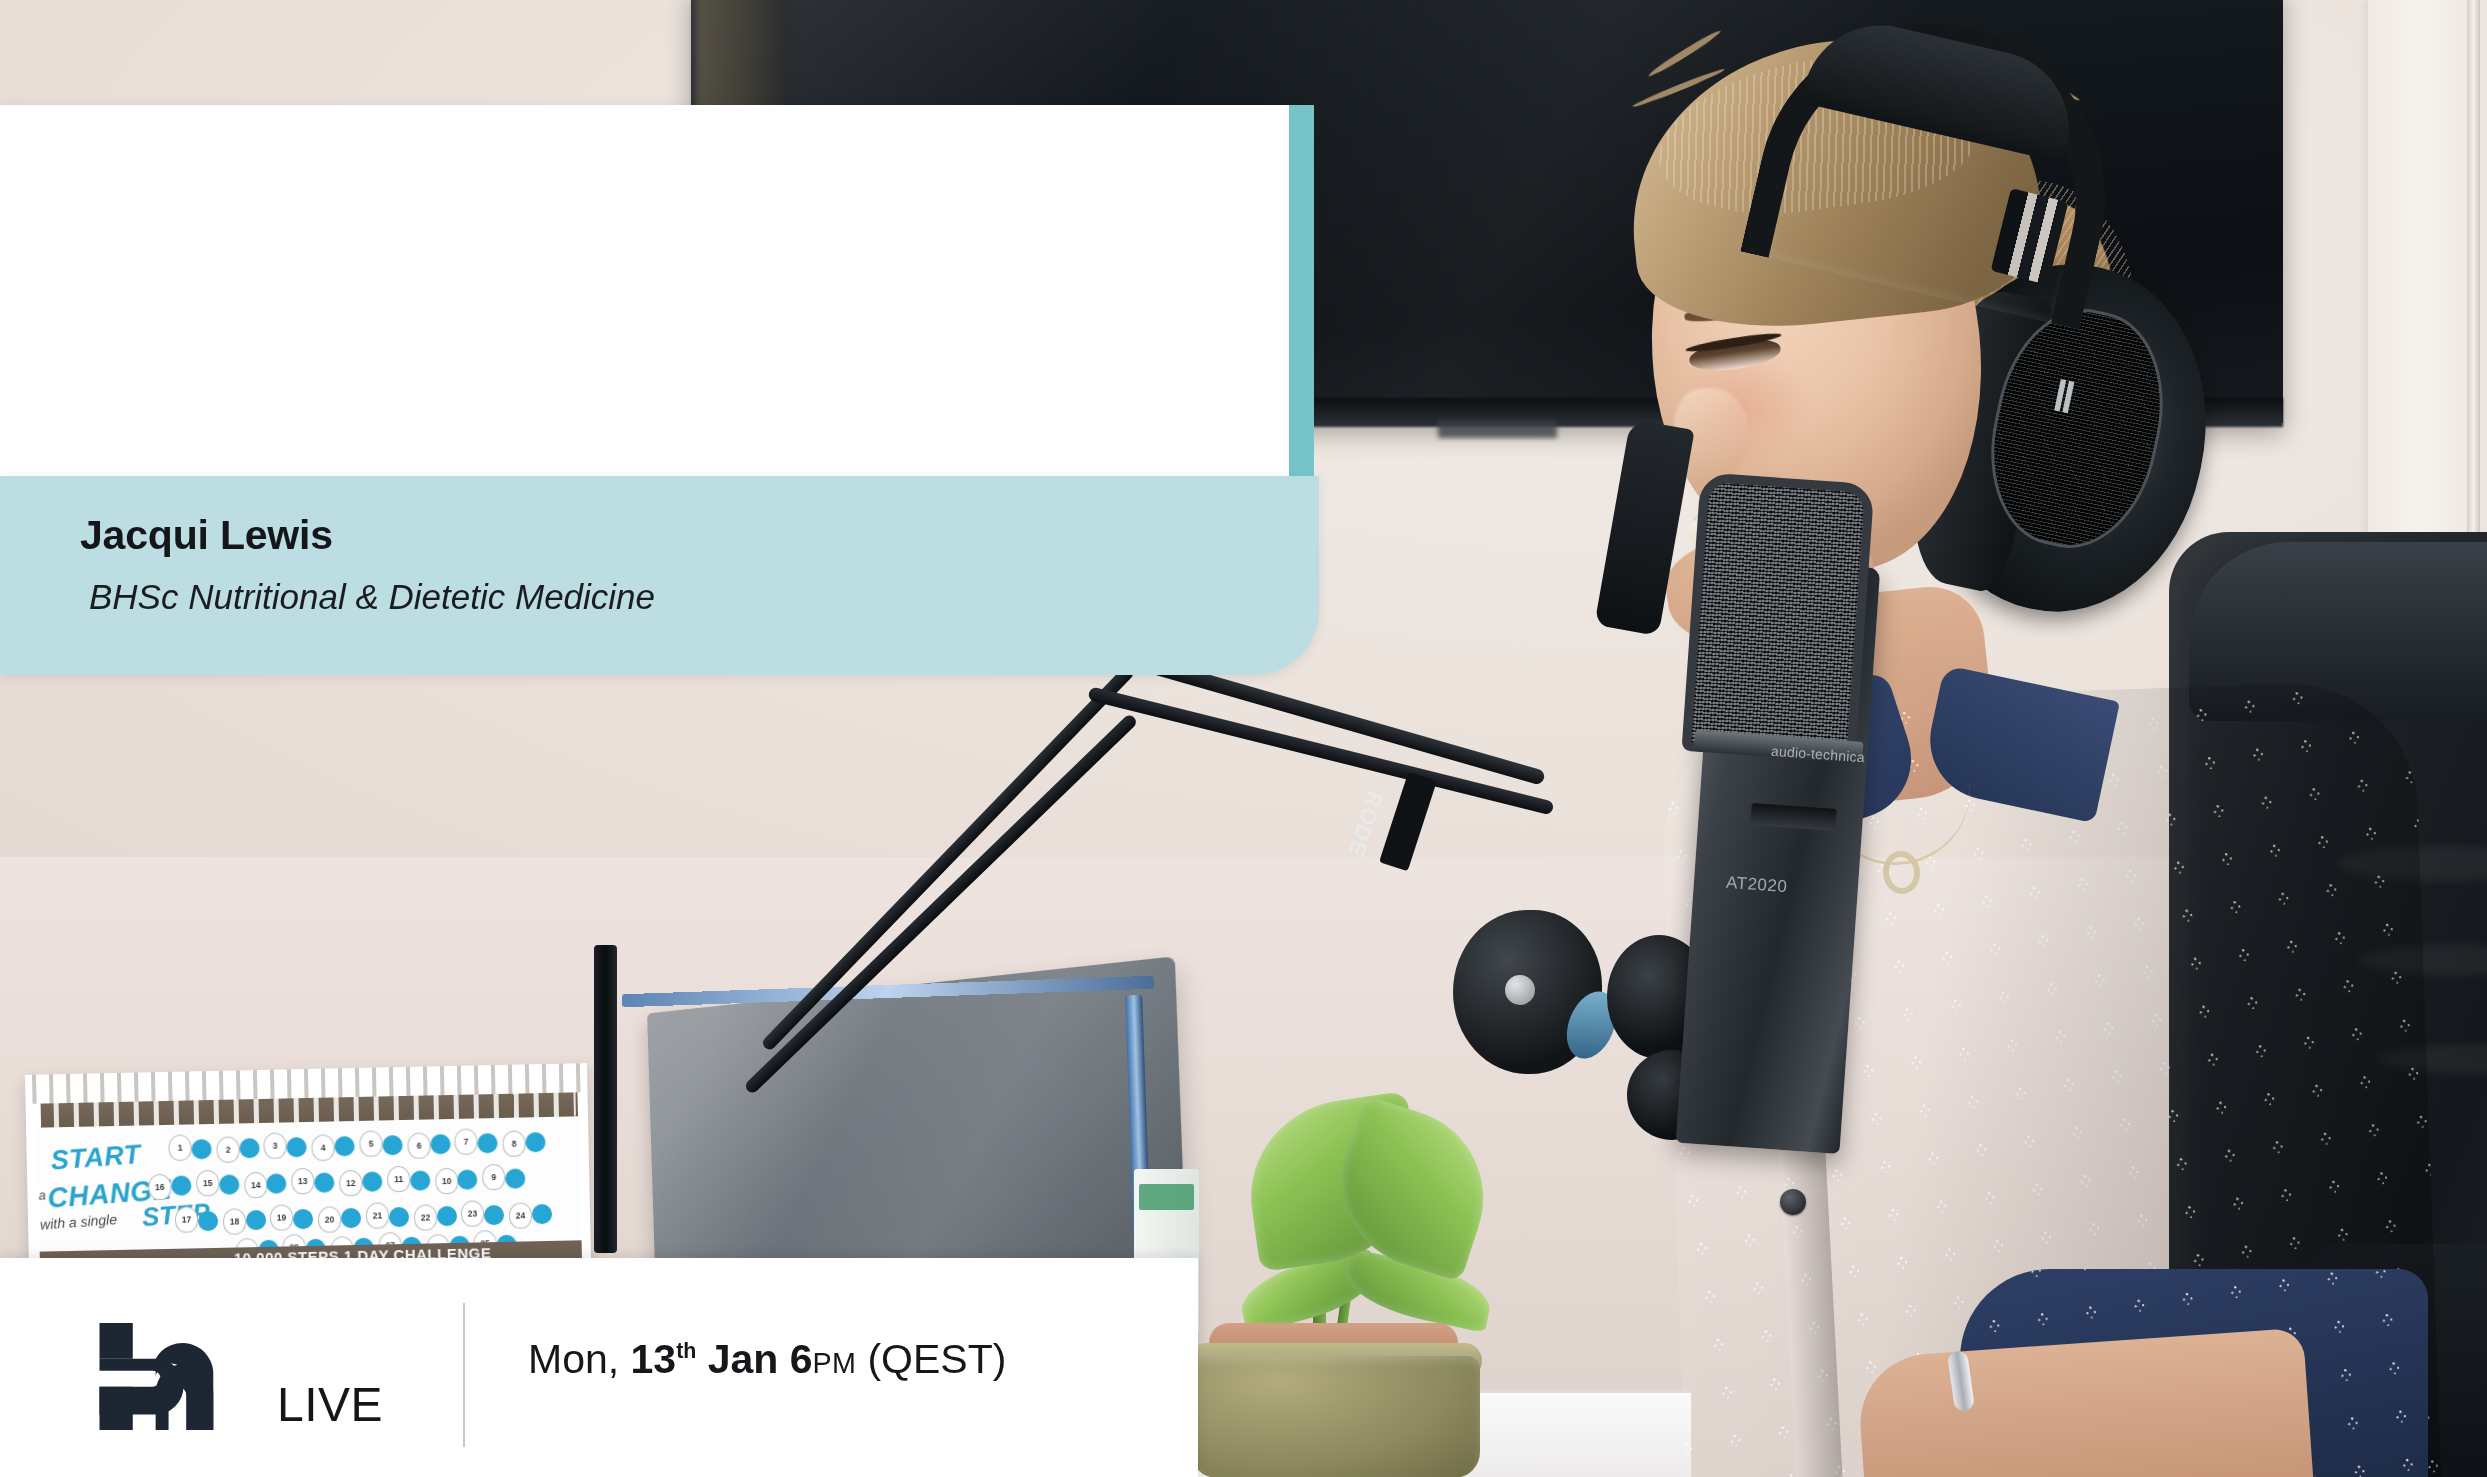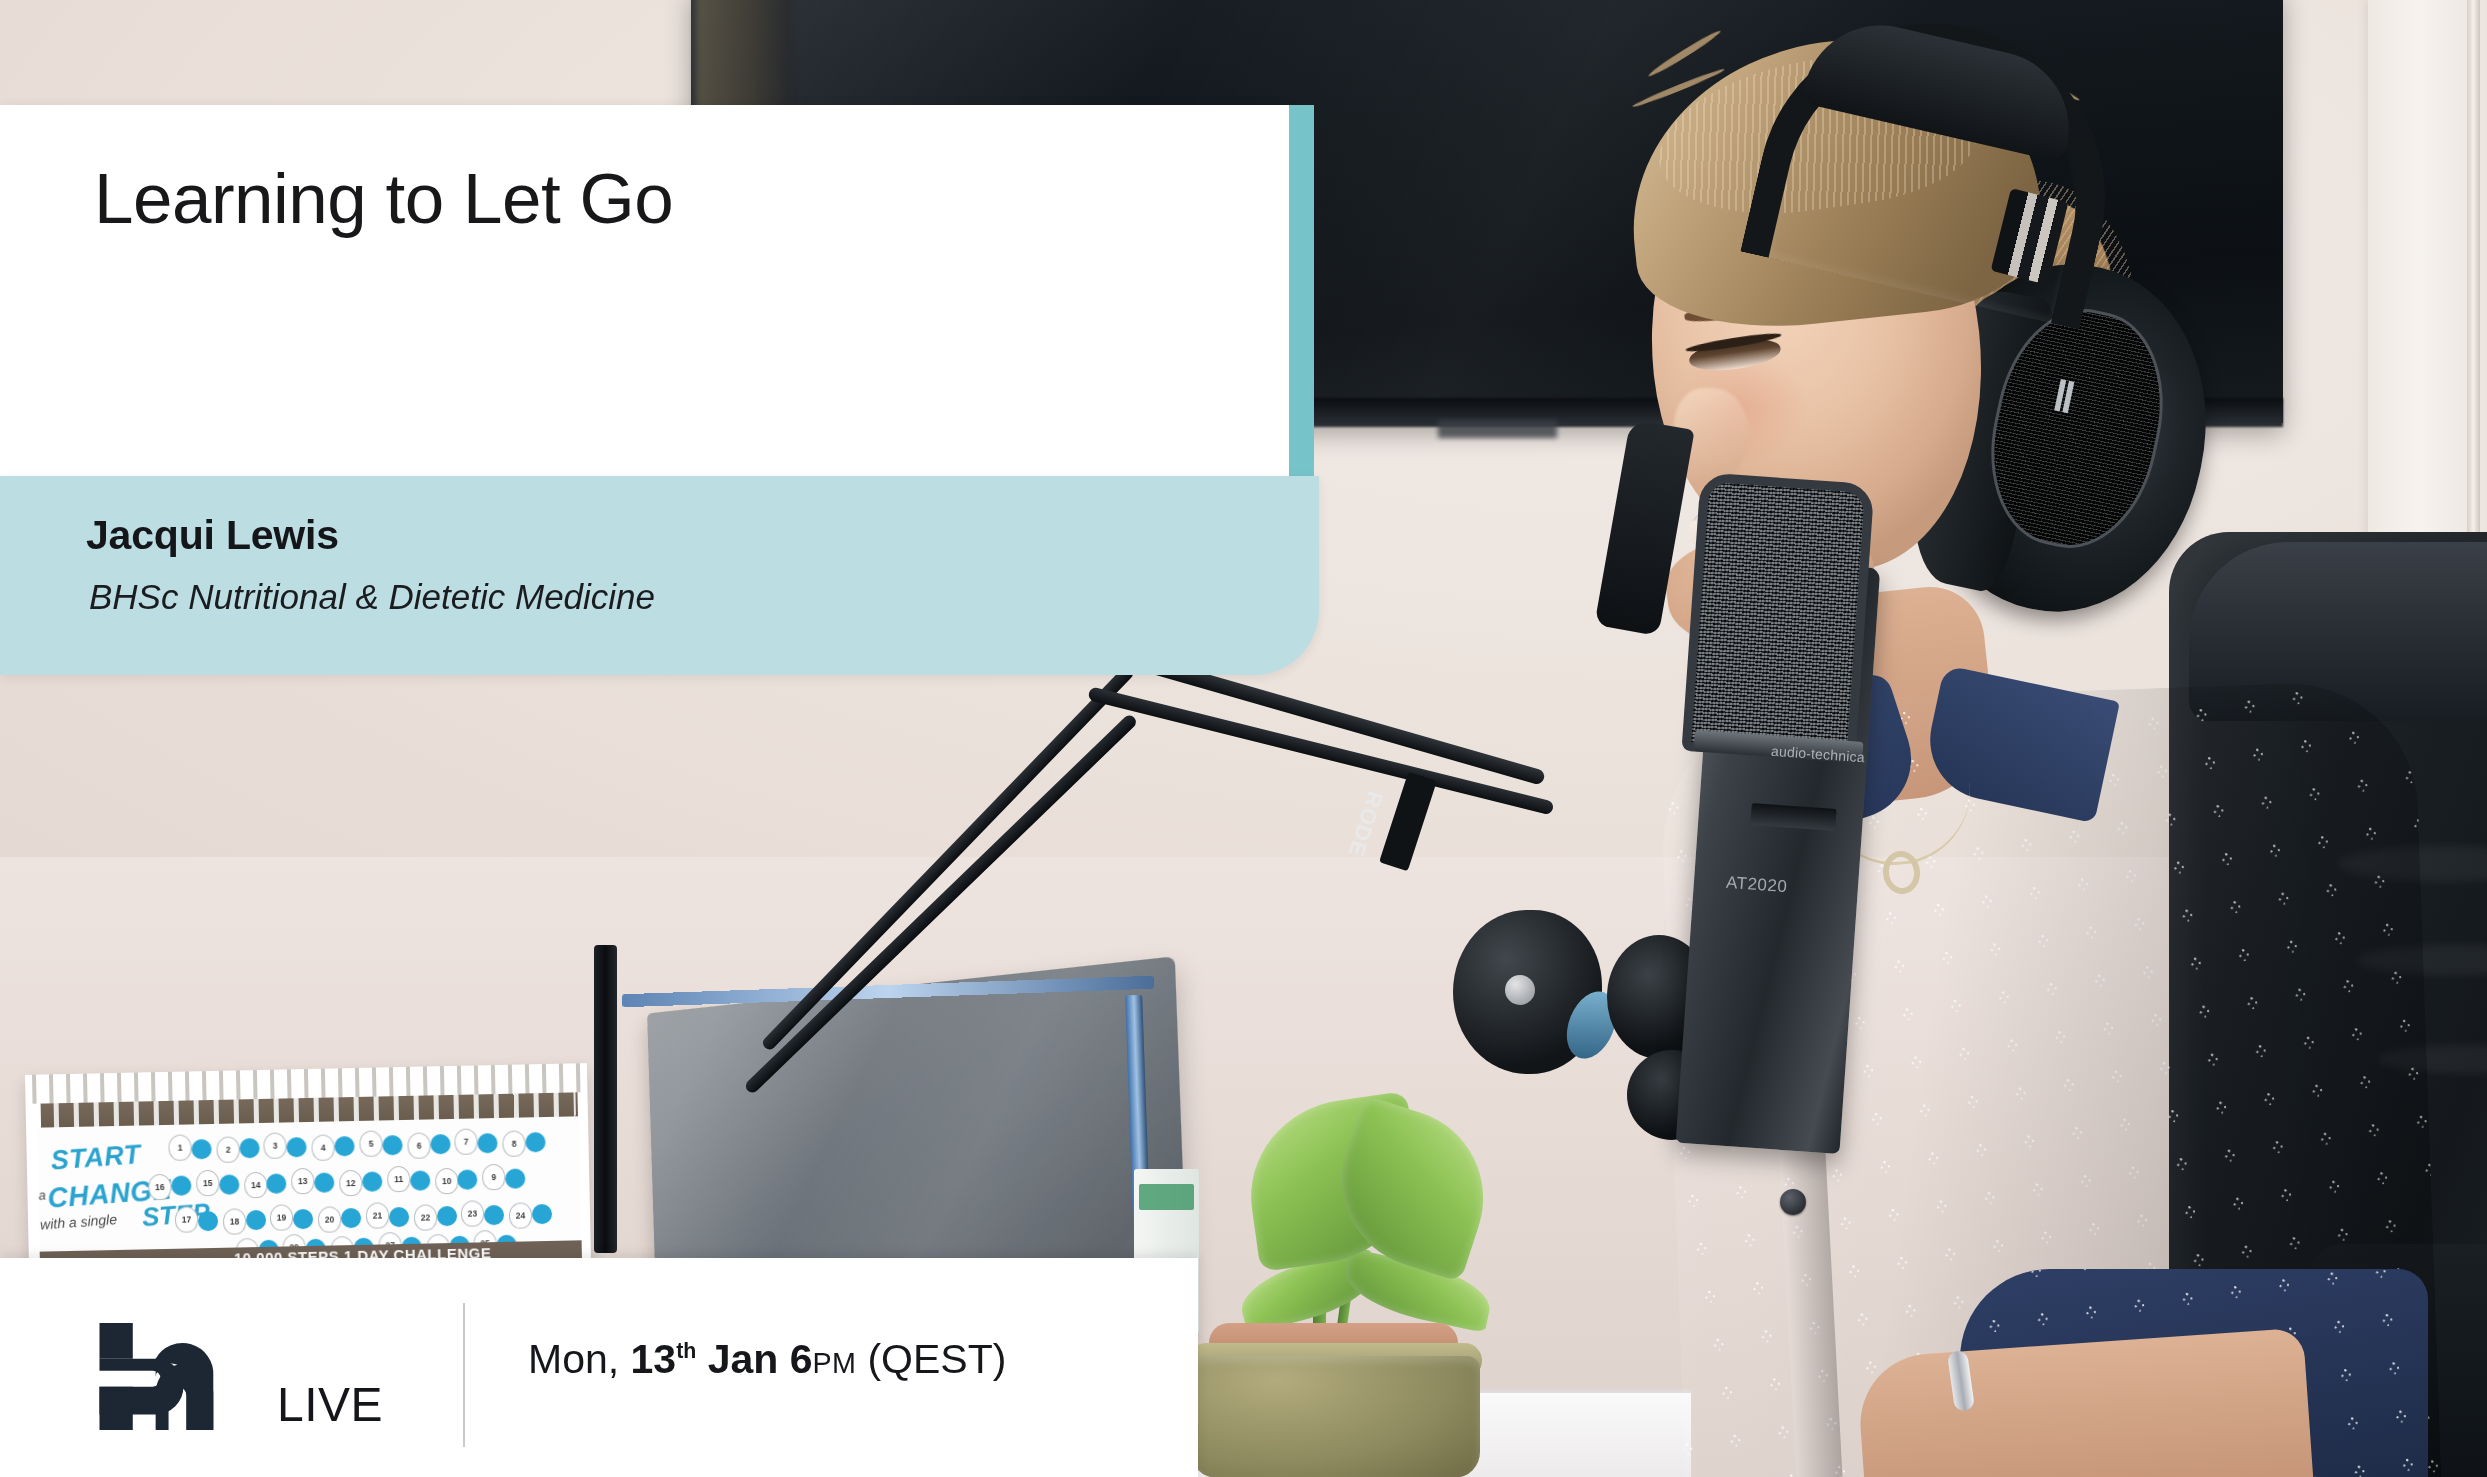--- a/index.html
+++ b/index.html
@@ -599,21 +599,21 @@
     box-shadow:0 3px 11px rgba(0,0,0,.08);
   }
 
   .title-text{
     position:absolute; left:94px; top:159px; width:1144px;
     font-size:71px; line-height:1.12; color:#18181a;
     font-weight:400; letter-spacing:-0.5px;
   }
 
   .speaker-name{
-    position:absolute; left:86px; top:512px;
+    position:absolute; left:80px; top:512px;
     font-size:41px; font-weight:700; color:#14161a; letter-spacing:-0.2px;
   }
   .speaker-cred{
     position:absolute; left:89px; top:577px;
     font-size:35px; font-style:italic; color:#1a1c20; letter-spacing:0;
   }
 
   
   .bottom-bar{
     position:absolute; left:0; top:1258px; width:1198px; height:220px;
@@ -833,21 +833,20 @@
       <div class="cal-footer">
         <span>10 000 STEPS 1 DAY CHALLENGE</span>
       </div>
     </div>
   </div>
 
   <div class="title-card"></div>
   <div class="teal-stripe"></div>
 
   <div class="title-text">
-    <div>Learning to Let Go</div>
   </div>
 
   <div class="speaker-band"></div>
   <div class="speaker-name">Jacqui Lewis</div>
   <div class="speaker-cred">BHSc Nutritional &amp; Dietetic Medicine</div>
 
   <div class="bottom-bar"></div>
 
   <div class="logo-wrap">
     <svg class="logo-bn" viewBox="0 0 330 215">

